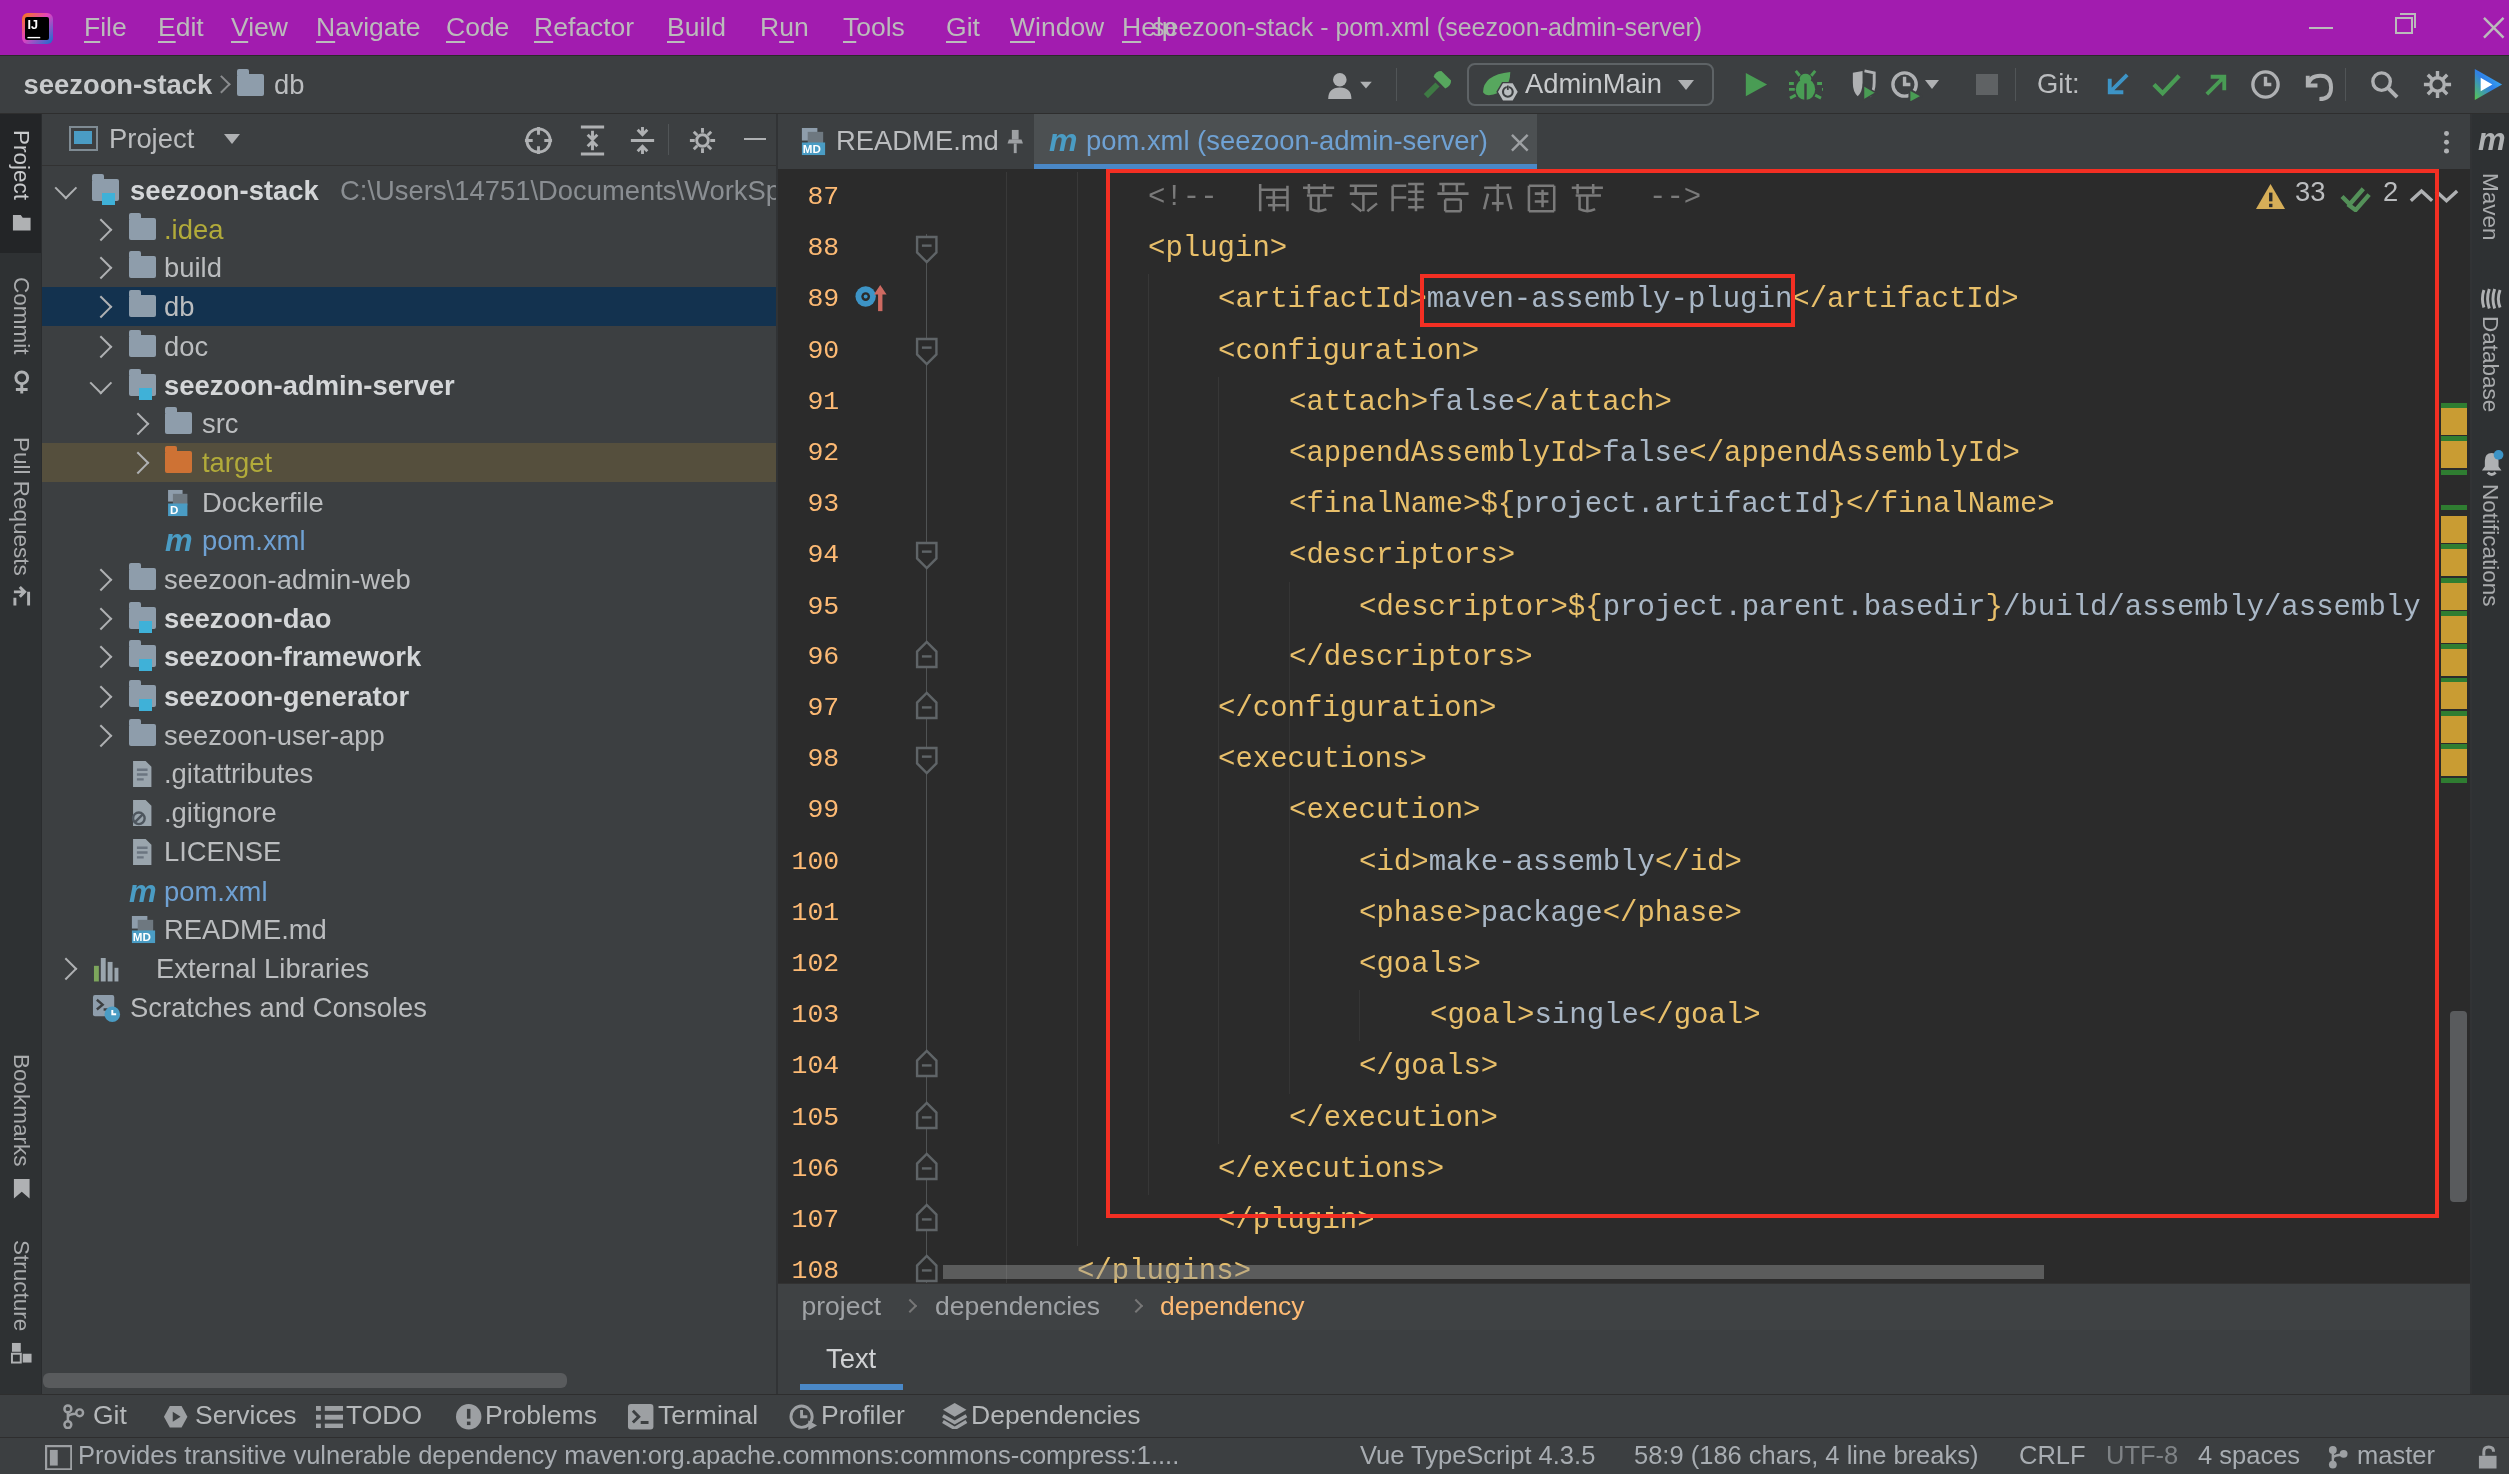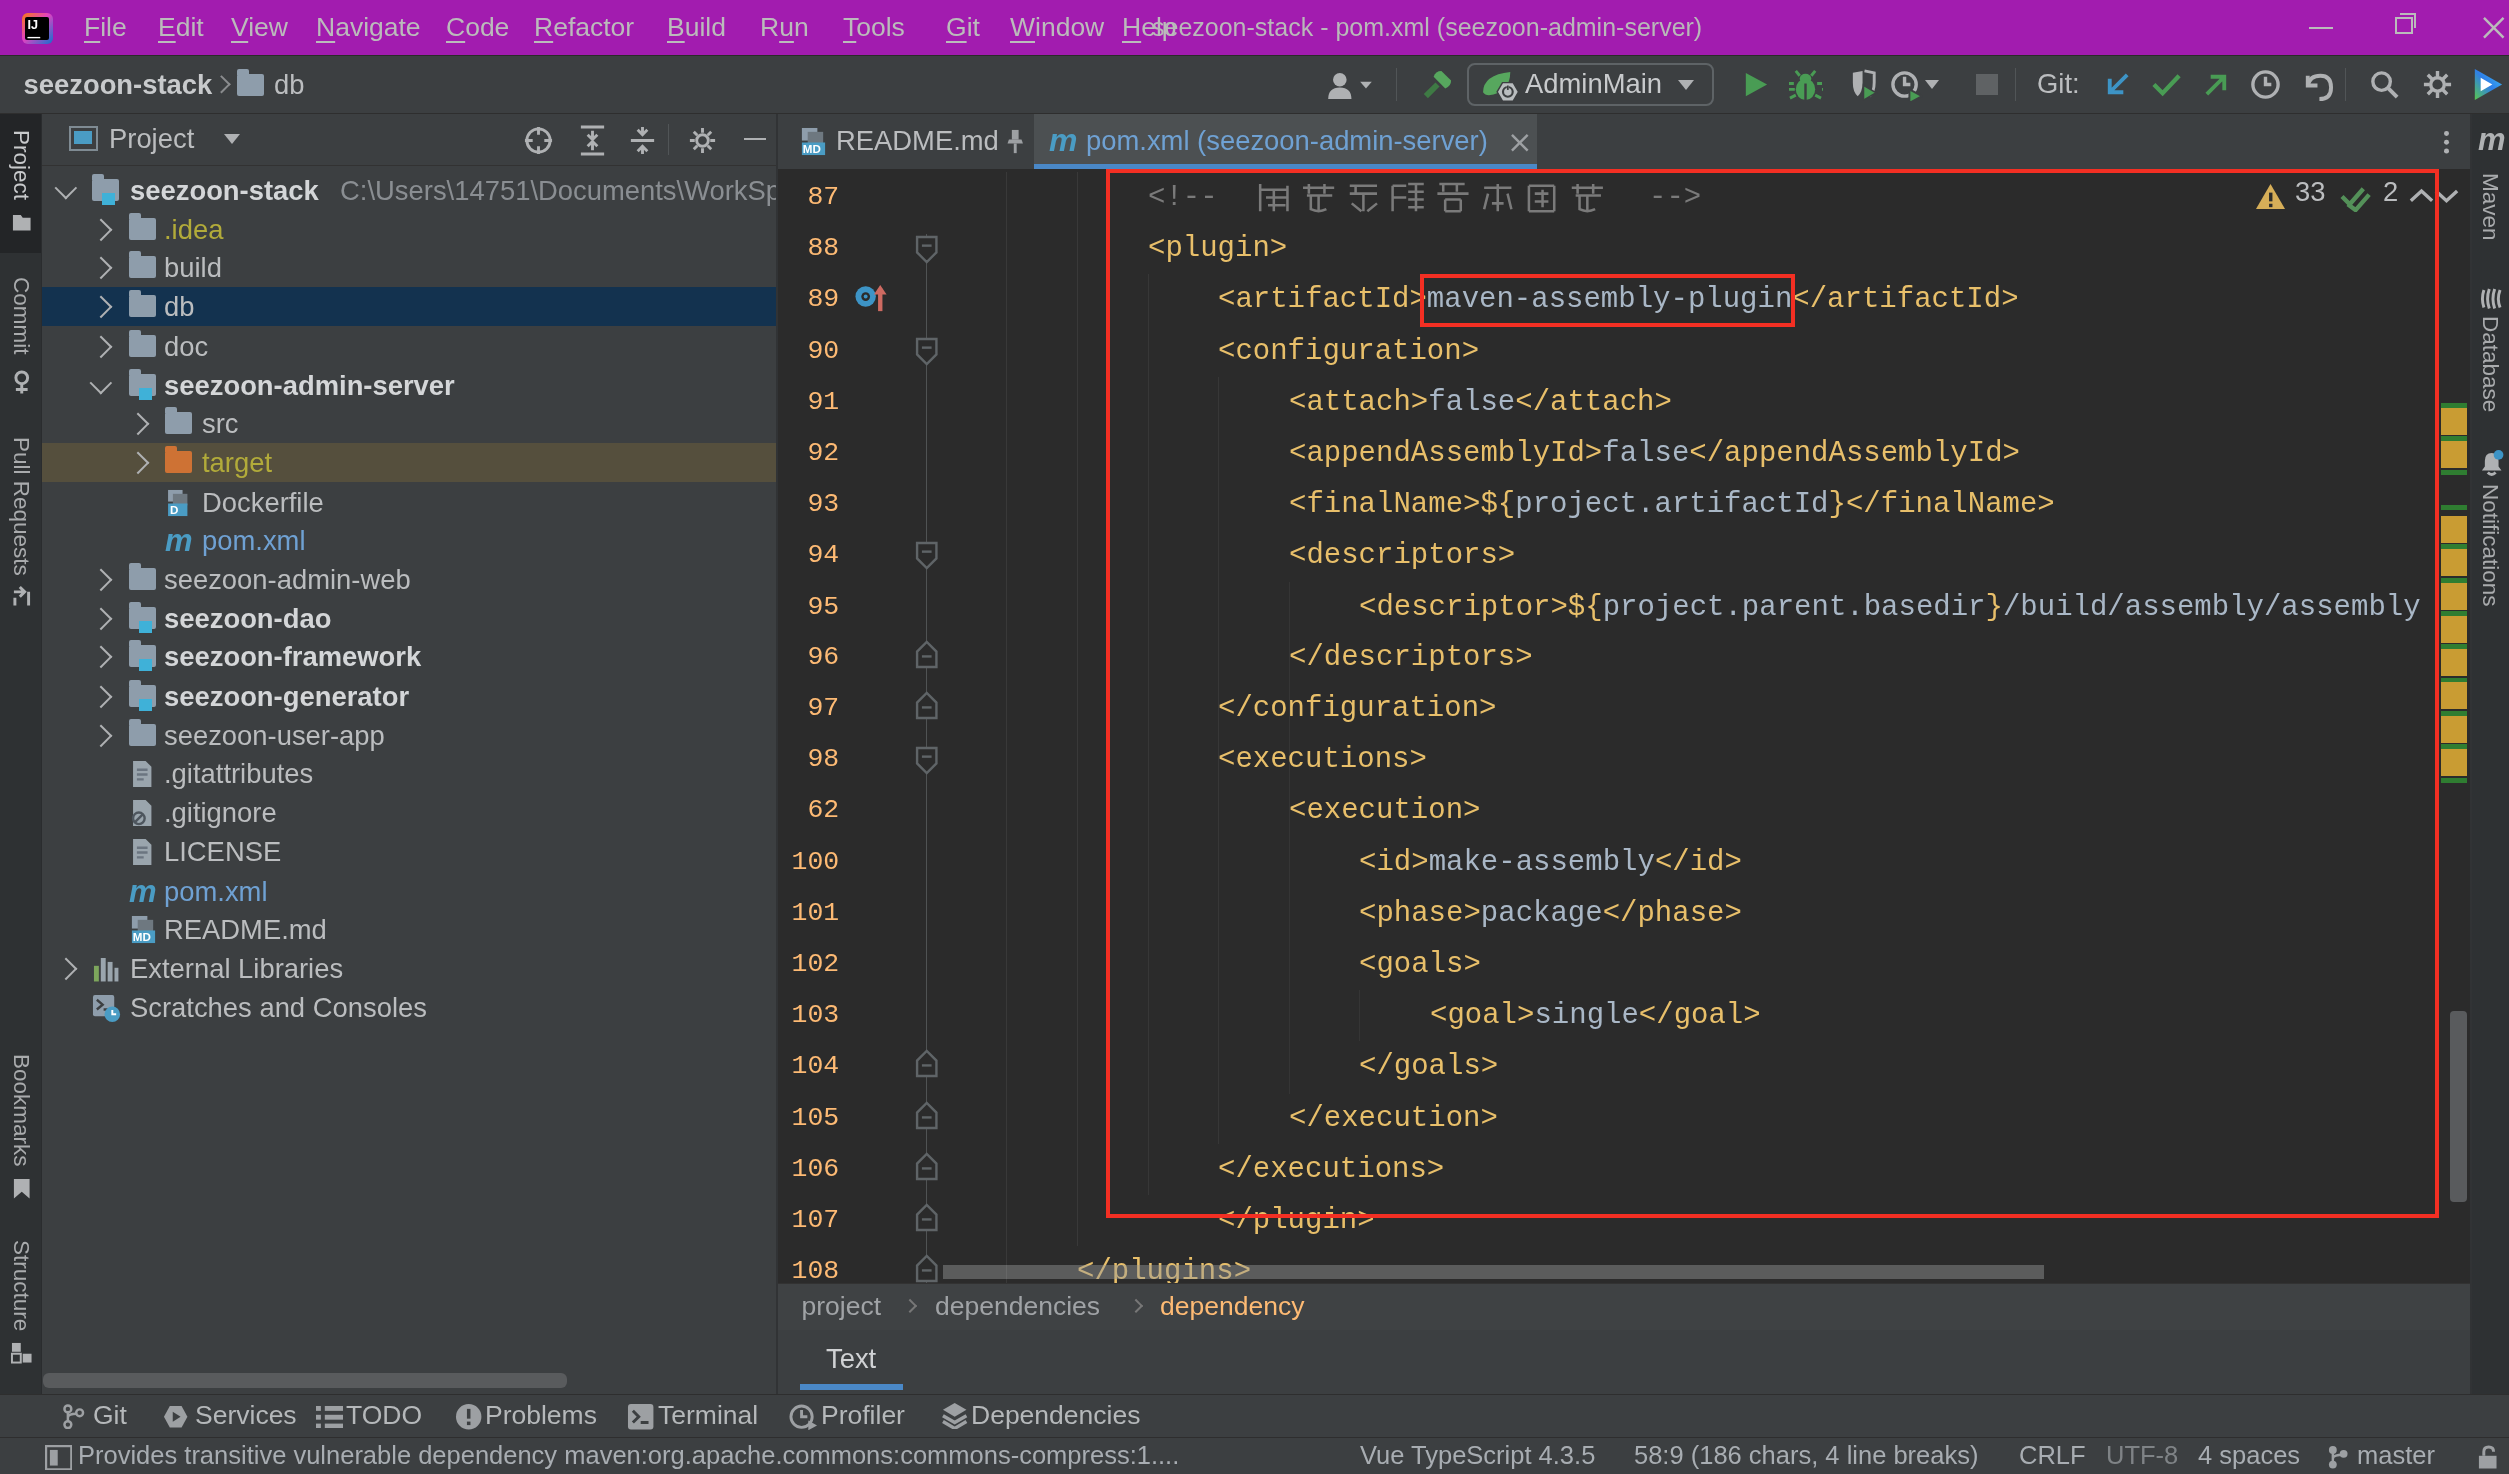--- a/index.html
+++ b/index.html
@@ -347,21 +347,21 @@
     <div class="trow" style="top:796px;">
       <svg class="abs" style="left:87px;top:4.9px;font-size:28px" width="29" height="30" viewBox="0 0 30 31">
           <rect x="3" y="1" width="16" height="13" fill="#8E9DAB"></rect>
           <rect x="9" y="5" width="16" height="12" fill="#6E7880"></rect>
           <rect x="3" y="16" width="24" height="13" fill="#4A9CC4"></rect>
           <text x="4" y="27" font-size="12" fill="#fff" font-weight="bold" font-family="Liberation Sans">MD</text>
         </svg>
       <span class="txt" style="margin-left:122px;">README.md</span>
     </div>
 
-    <div class="trow" style="top:835px;">
+    <div class="trow" style="top:835px;padding-left:26px;">
       <div class="chev r" style="left:15.7px;"></div>
       <svg class="abs" style="left:50px;top:6.9px;" width="27.4" height="26.5" viewBox="0 0 28 27">
           <rect x="2" y="10" width="5" height="16" fill="#7DA65C"></rect>
           <rect x="9" y="2" width="5" height="24" fill="#9AA5AD"></rect>
           <rect x="16" y="6" width="5" height="20" fill="#9AA5AD"></rect>
           <rect x="23" y="12" width="4" height="14" fill="#9AA5AD"></rect>
         </svg>
       <span class="txt" style="margin-left:88px;">External Libraries</span>
     </div>
 
@@ -412,21 +412,21 @@
     <div class="lnum" style="left:-7.8px;top:160px;">89</div>
     <div class="lnum" style="left:-7.8px;top:212px;">90</div>
     <div class="lnum" style="left:-7.8px;top:263px;">91</div>
     <div class="lnum" style="left:-7.8px;top:314px;">92</div>
     <div class="lnum" style="left:-7.8px;top:365px;">93</div>
     <div class="lnum" style="left:-7.8px;top:416px;">94</div>
     <div class="lnum" style="left:-7.8px;top:468px;">95</div>
     <div class="lnum" style="left:-7.8px;top:518px;">96</div>
     <div class="lnum" style="left:-7.8px;top:569px;">97</div>
     <div class="lnum" style="left:-7.8px;top:620px;">98</div>
-    <div class="lnum" style="left:-7.8px;top:671px;">62</div>
+    <div class="lnum" style="left:-7.8px;top:671px;">99</div>
     <div class="lnum" style="left:-7.8px;top:723px;">100</div>
     <div class="lnum" style="left:-7.8px;top:774px;">101</div>
     <div class="lnum" style="left:-7.8px;top:825px;">102</div>
     <div class="lnum" style="left:-7.8px;top:876px;">103</div>
     <div class="lnum" style="left:-7.8px;top:927px;">104</div>
     <div class="lnum" style="left:-7.8px;top:979px;">105</div>
     <div class="lnum" style="left:-7.8px;top:1030px;">106</div>
     <div class="lnum" style="left:-7.8px;top:1081px;">107</div>
     <div class="lnum" style="left:-7.8px;top:1132px;">108</div>
 

